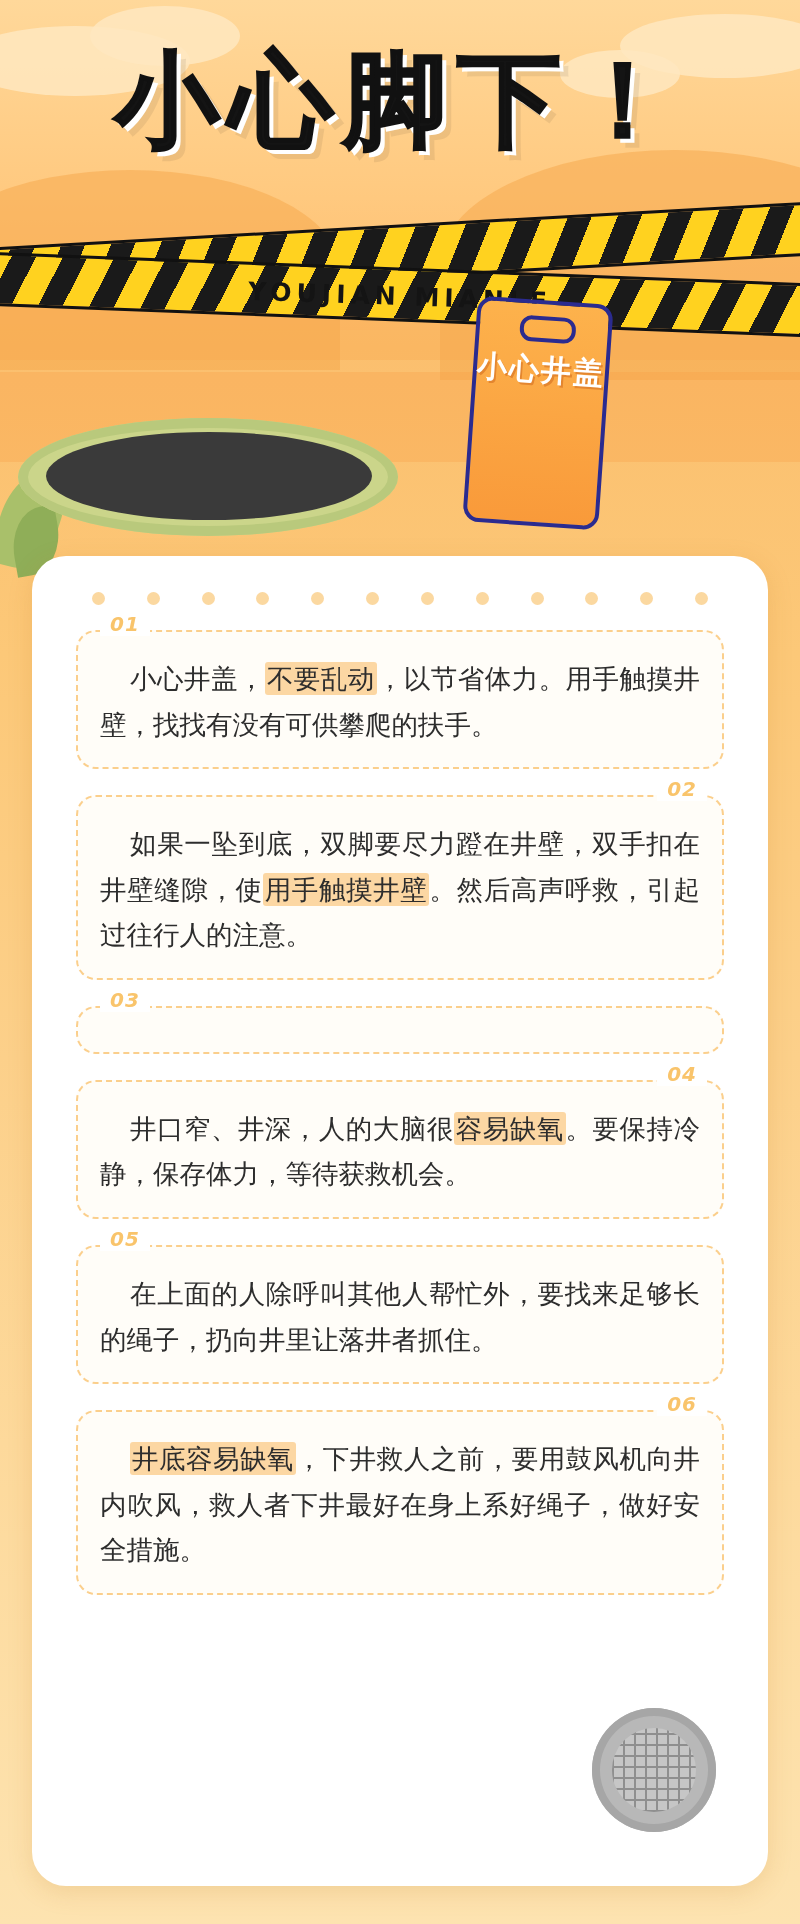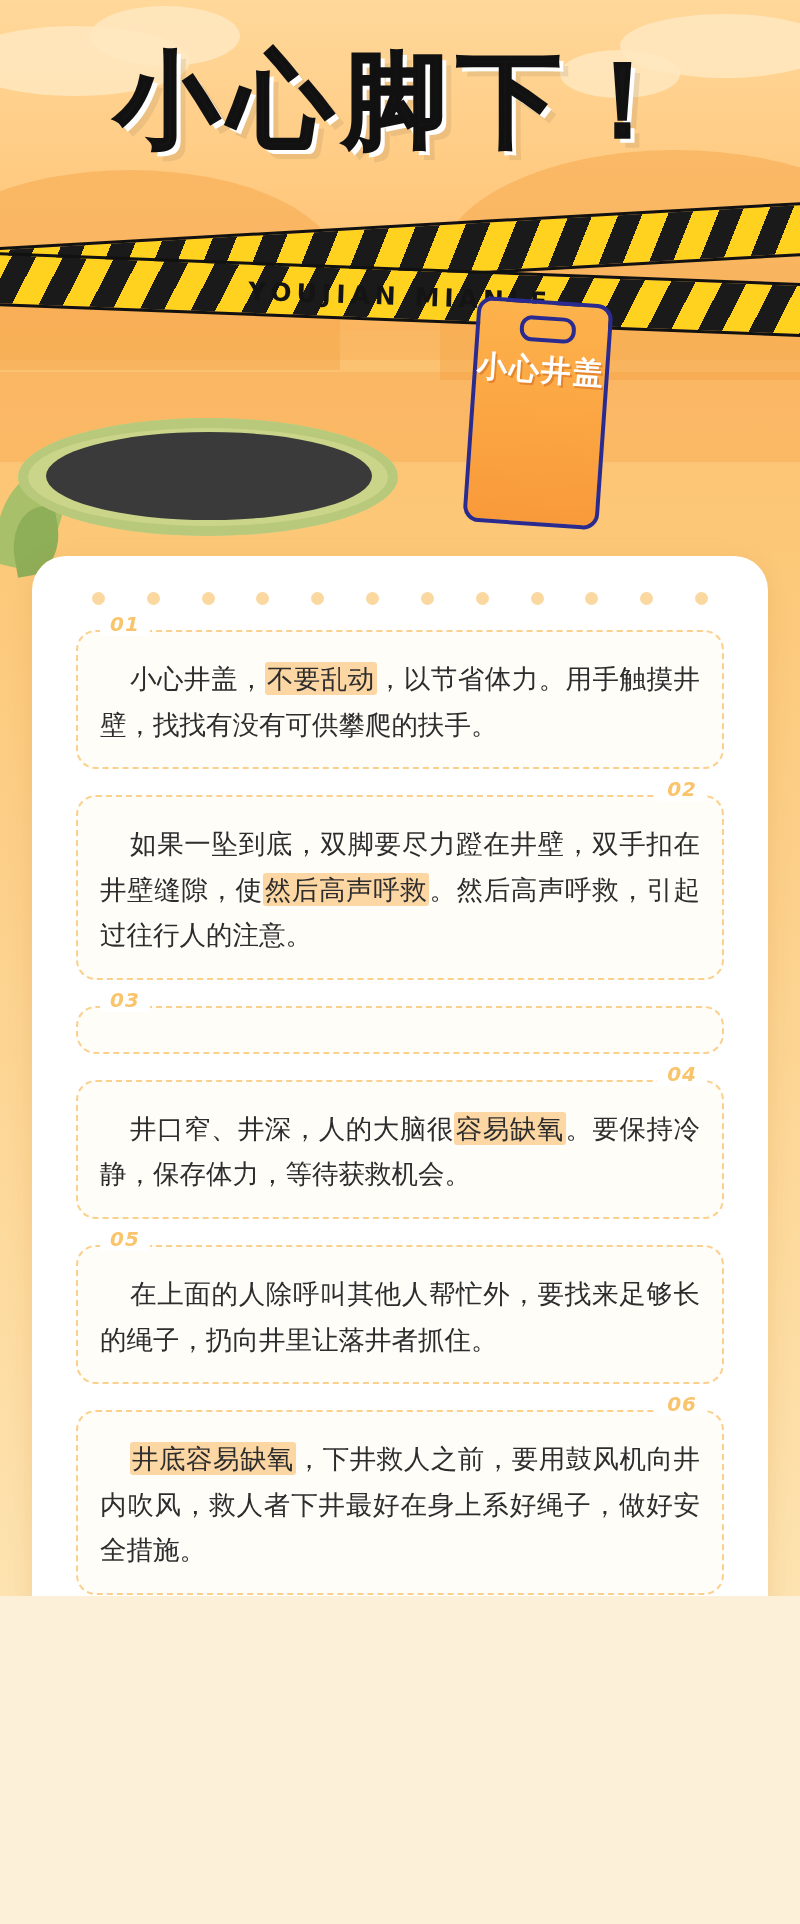--- a/index.html
+++ b/index.html
@@ -9,21 +9,21 @@
   body {
     width: 800px;
     height: 1924px;
     font-family: "Liberation Sans", sans-serif;
     background: #fdf0d8;
     overflow: hidden;
   }
   .poster {
     position: relative;
     width: 800px;
-    height: 1596px;
+    height: 1924px;
     background: linear-gradient(180deg, #fbd088 0%, #fbbf6e 18%, #fcc878 34%, #fcd08a 55%, #fdd99b 75%, #fde3b0 100%);
     overflow: hidden;
   }
   
   .sky {
     position: absolute;
     left: 0; top: 0;
     width: 800px; height: 330px;
     background: linear-gradient(180deg, #ffd89a 0%, #ffc97f 60%, #fcbc6c 100%);
   }
@@ -302,21 +302,21 @@
       <div class="dot"></div>
     </div>
 
     <div class="items" id="items-container">
         <div class="item">
           <div class="num left">01</div>
           <p class="text indent"><span>小心井盖，</span><span class="hl">不要乱动</span><span>，以节省体力。用手触摸井壁，找找有没有可供攀爬的扶手。</span></p>
         </div>
         <div class="item">
           <div class="num right">02</div>
-          <p class="text indent"><span>如果一坠到底，双脚要尽力蹬在井壁，双手扣在井壁缝隙，使</span><span class="hl">然后高声呼救</span><span>。然后高声呼救，引起过往行人的注意。</span></p>
+          <p class="text indent"><span>如果一坠到底，双脚要尽力蹬在井壁，双手扣在井壁缝隙，使</span><span class="hl">用手触摸井壁</span><span>。然后高声呼救，引起过往行人的注意。</span></p>
         </div>
         <div class="item">
           <div class="num left">03</div>
         </div>
         <div class="item">
           <div class="num right">04</div>
           <p class="text indent"><span>井口窄、井深，人的大脑很</span><span class="hl">容易缺氧</span><span>。要保持冷静，保存体力，等待获救机会。</span></p>
         </div>
         <div class="item">
           <div class="num left">05</div>

